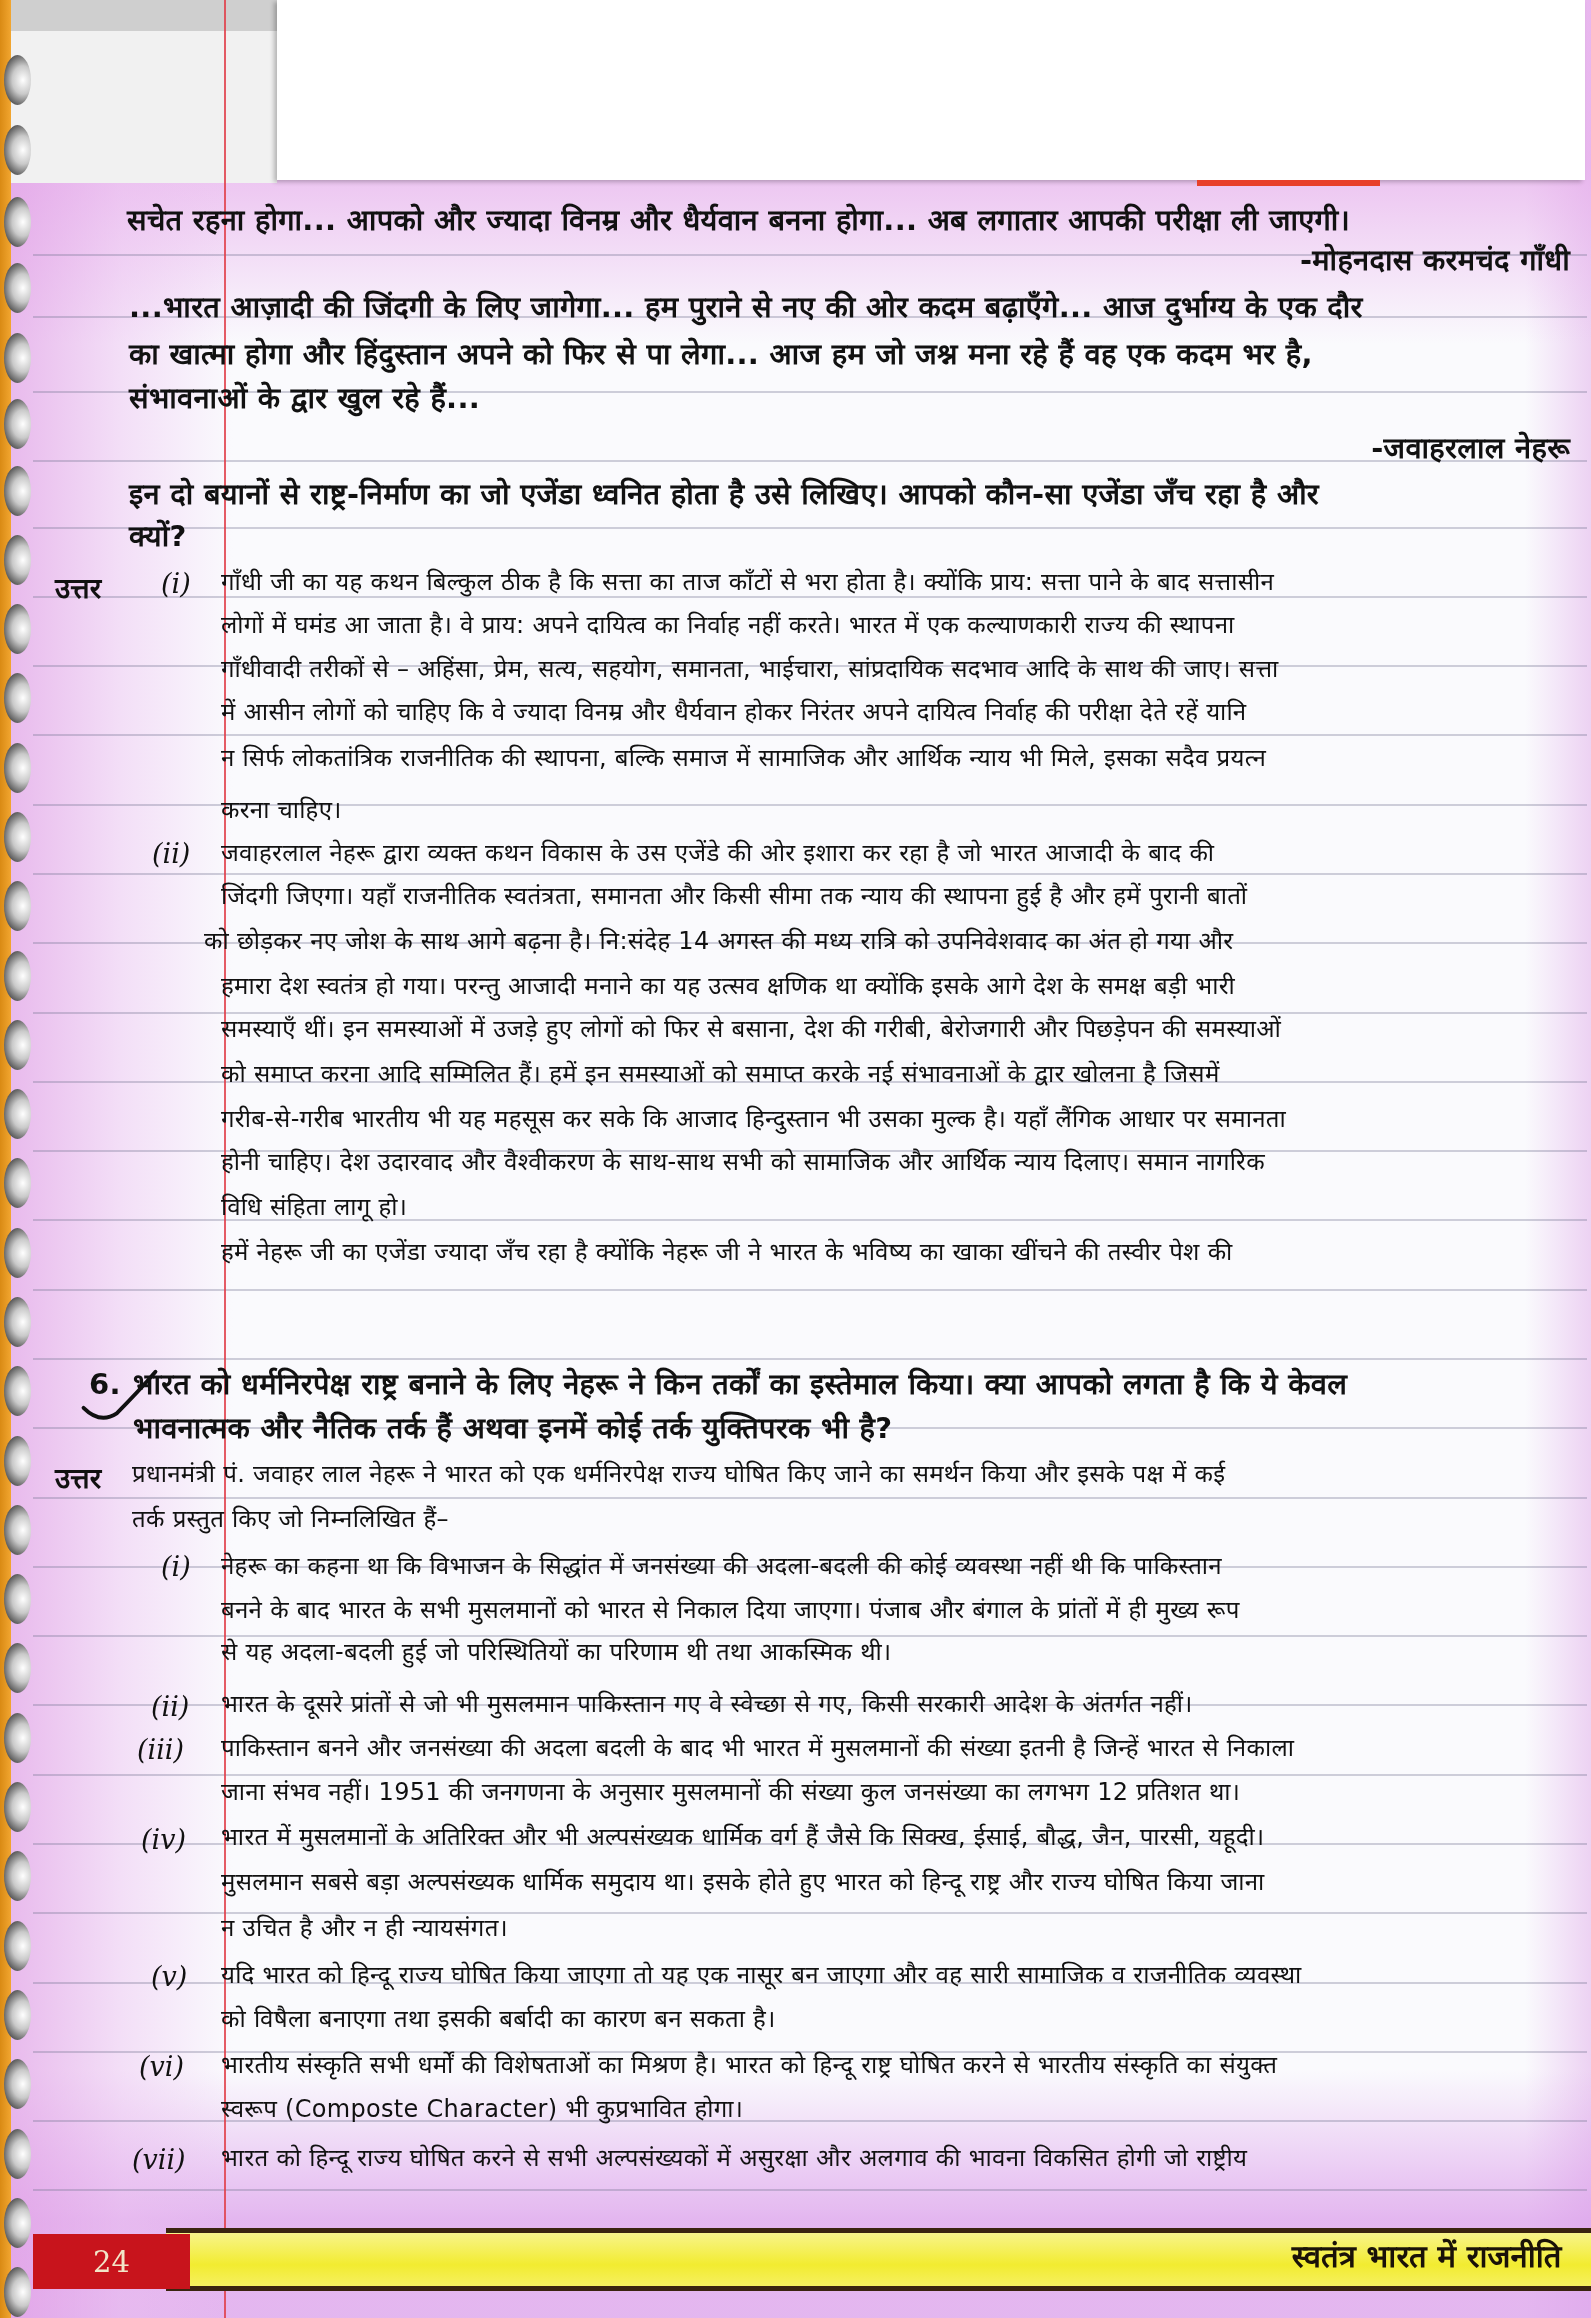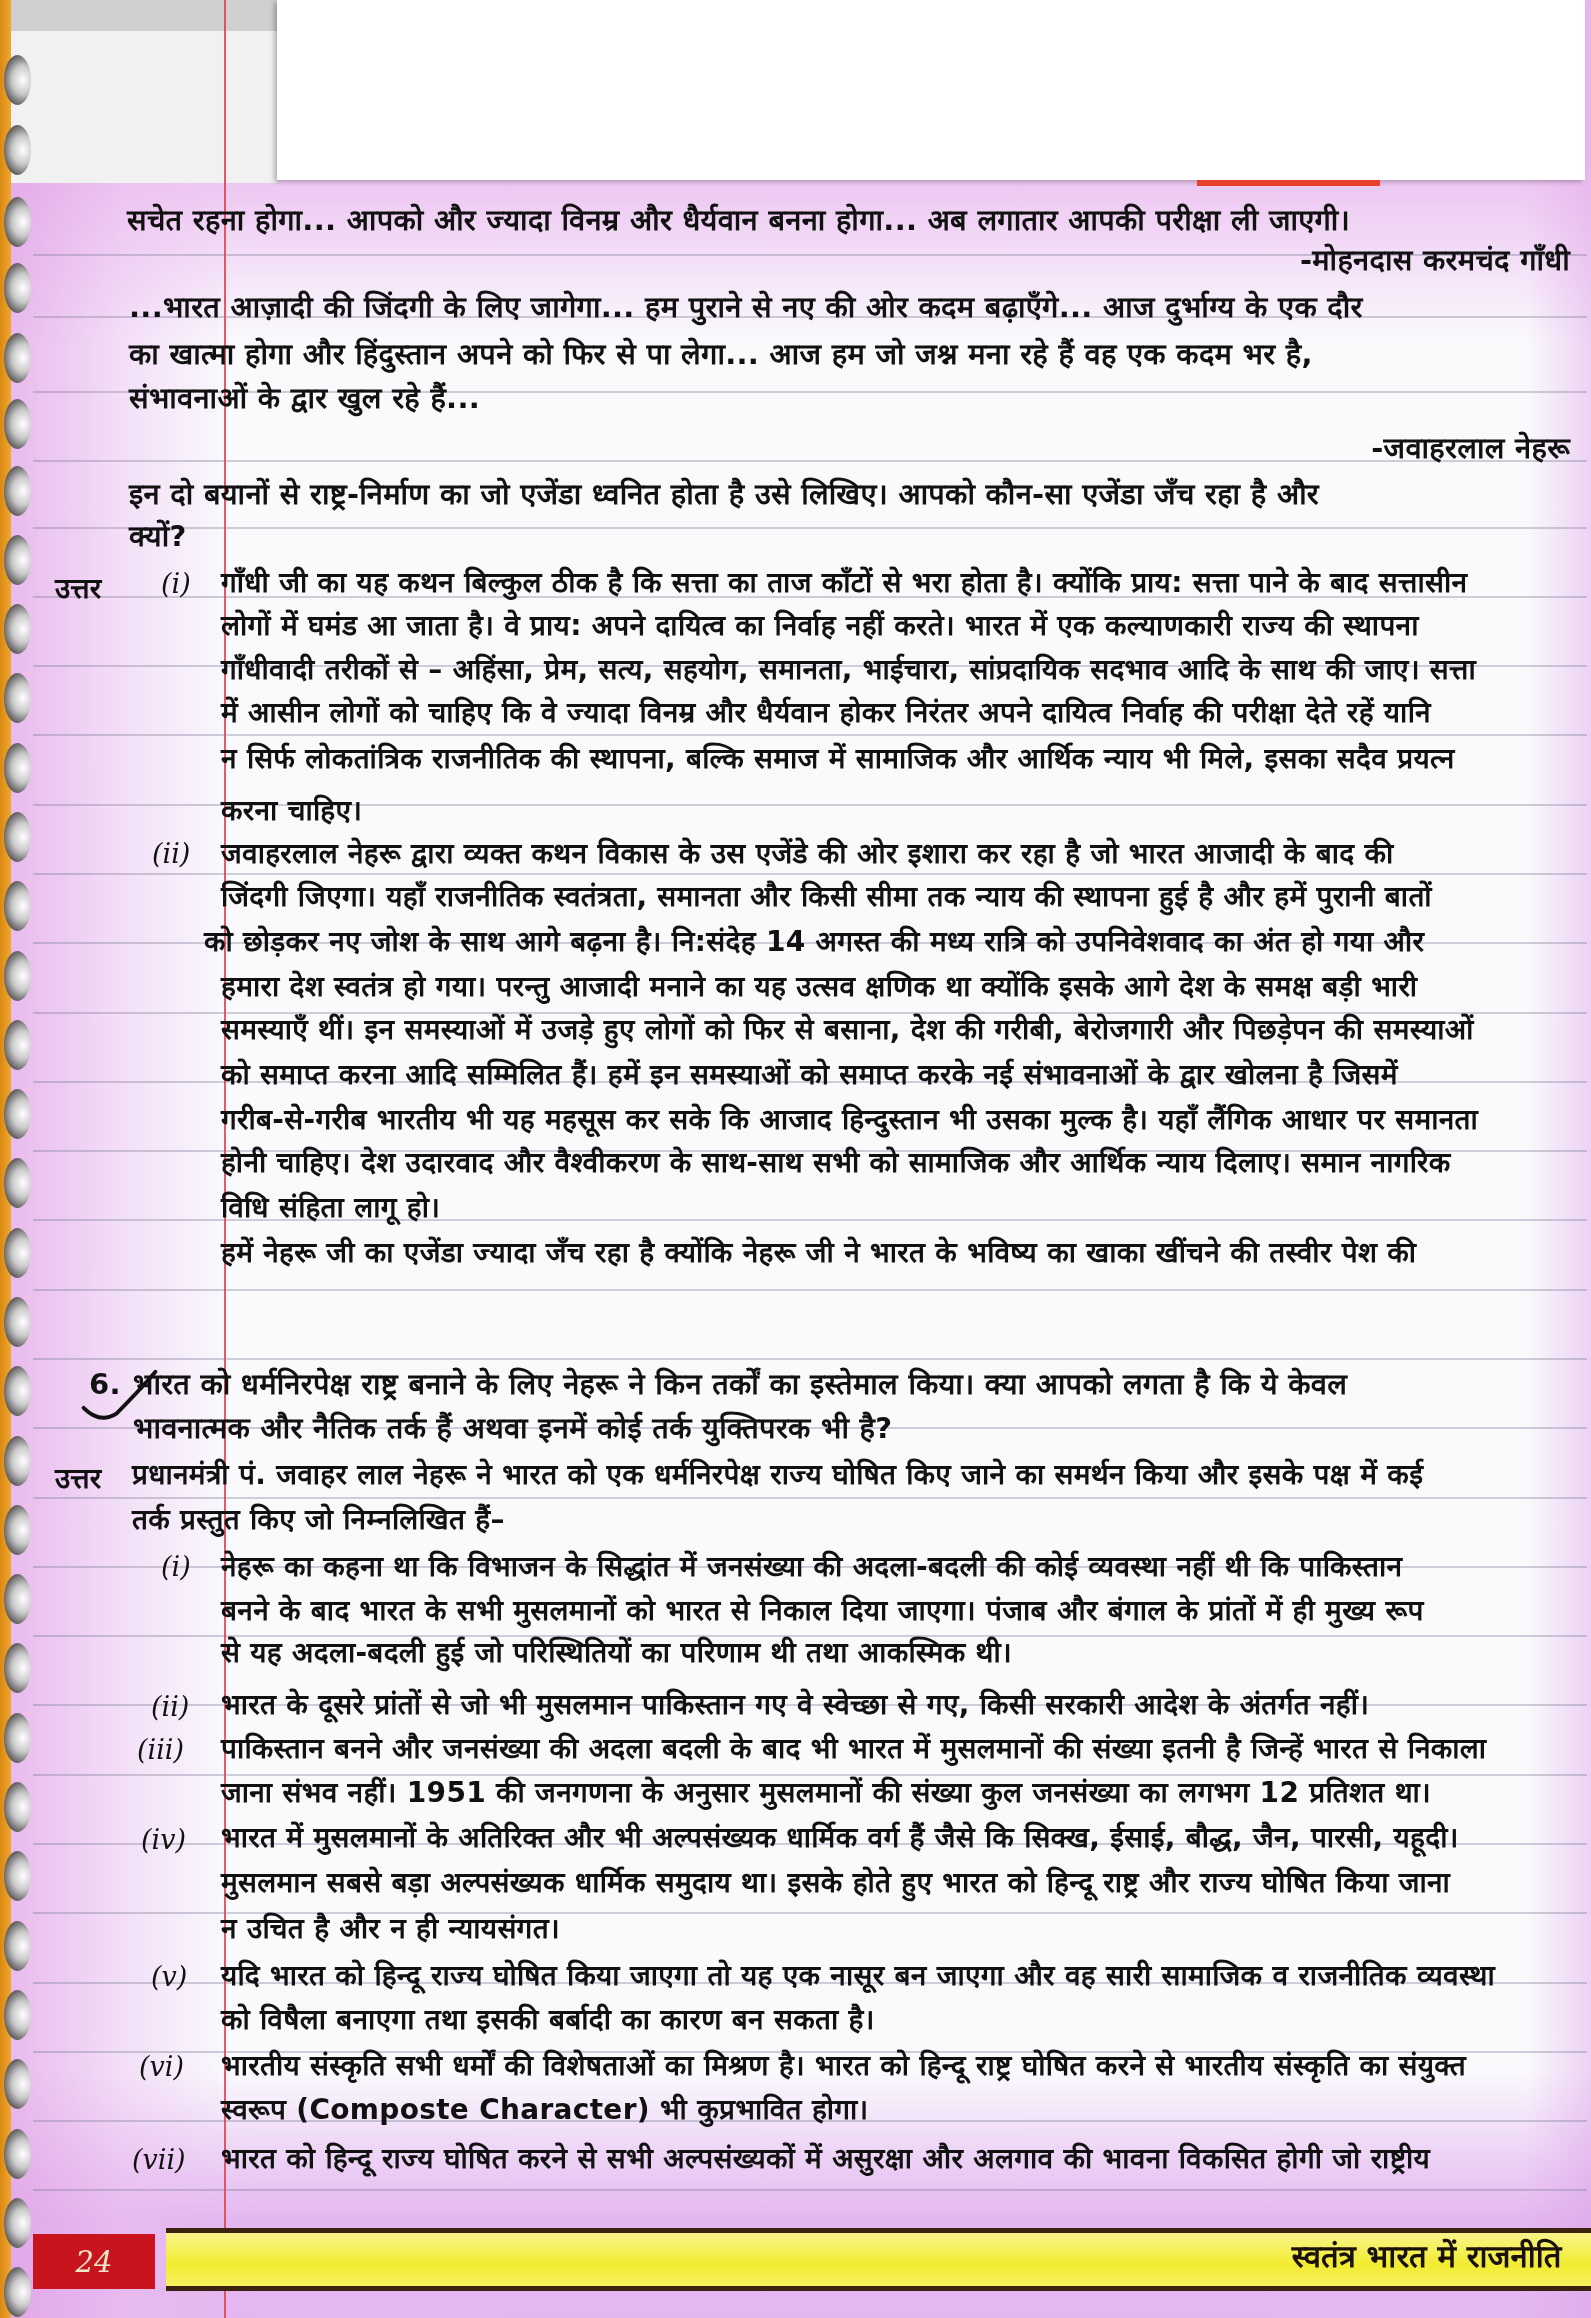--- a/index.html
+++ b/index.html
@@ -13,26 +13,26 @@
       #fafafd;}
   .topcover{position:absolute;left:277px;top:0;width:1308px;height:180px;background:#fff;box-shadow:-3.3px 2.2px 4.4px rgba(0,0,0,0.25);}
   .topcover-gray{position:absolute;left:11px;top:0;width:266px;height:30.5px;background:#cfcfcf;}
   .topcover-left{position:absolute;left:11px;top:30.5px;width:266px;height:152px;background:#f1f1f1;}
   .red-tab{position:absolute;left:1197px;top:180px;width:183px;height:5.5px;background:#e8402a;}
   .orange-edge{position:absolute;left:0;top:0;width:11px;height:2319px;background:linear-gradient(to right,#d98a14,#f2a630);}
   .ring{position:absolute;left:4.4px;width:27px;height:50px;border-radius:50%;background:radial-gradient(ellipse at 70% 50%,#ffffff 0%,#c9c9c9 40%,#5a5a5a 75%,#2a2a2a 100%);}
   .margin-line{position:absolute;left:224px;top:0;width:1.7px;height:2319px;background:#e0404a;opacity:0.85;}
   .rule{position:absolute;left:33px;right:5.5px;height:2.2px;background:rgba(120,120,150,0.35);}
   .line{position:absolute;font-size:29px;font-weight:bold;white-space:nowrap;letter-spacing:0.3px;line-height:33px;}
-  .line.body{font-weight:bold;font-size:28px;}
+  .line.body{font-weight:normal;font-size:24px;}
   .right{text-align:right;}
   .lbl{position:absolute;font-size:27px;font-style:italic;font-family:"DejaVu Serif","Liberation Serif",serif;}
   .uttar{position:absolute;font-size:28px;font-weight:bold;}
   .footer-bar{position:absolute;left:166px;top:2228px;width:1425px;height:53px;background:linear-gradient(#f8f48a,#f2ec30 60%,#f6f060);border-top:5.5px solid #3a2410;border-bottom:5.5px solid #3a2410;}
-  .page-num{position:absolute;left:33px;top:2234px;width:122px;height:55px;background:#c8141c;color:#f2e6c8;font-size:29px;font-family:"DejaVu Serif","Liberation Serif",serif;display:flex;align-items:center;justify-content:center;font-style:italic;}
+  .page-num{position:absolute;left:33px;top:2234px;width:157px;height:55px;background:#c8141c;color:#f2e6c8;font-size:29px;font-family:"DejaVu Serif","Liberation Serif",serif;display:flex;align-items:center;justify-content:center;}
   .footer-title{position:absolute;right:30.5px;top:2234px;font-size:31px;font-weight:bold;color:#1a1208;margin-left:21px;}
   .checkmark{position:absolute;left:78px;top:1369px;width:83px;height:61px;}
 </style>
 </head>
 <body>
 
 <div class="page">
   <div class="orange-edge"></div>
   <div class="topcover-gray"></div>
   <div class="topcover-left"></div>

